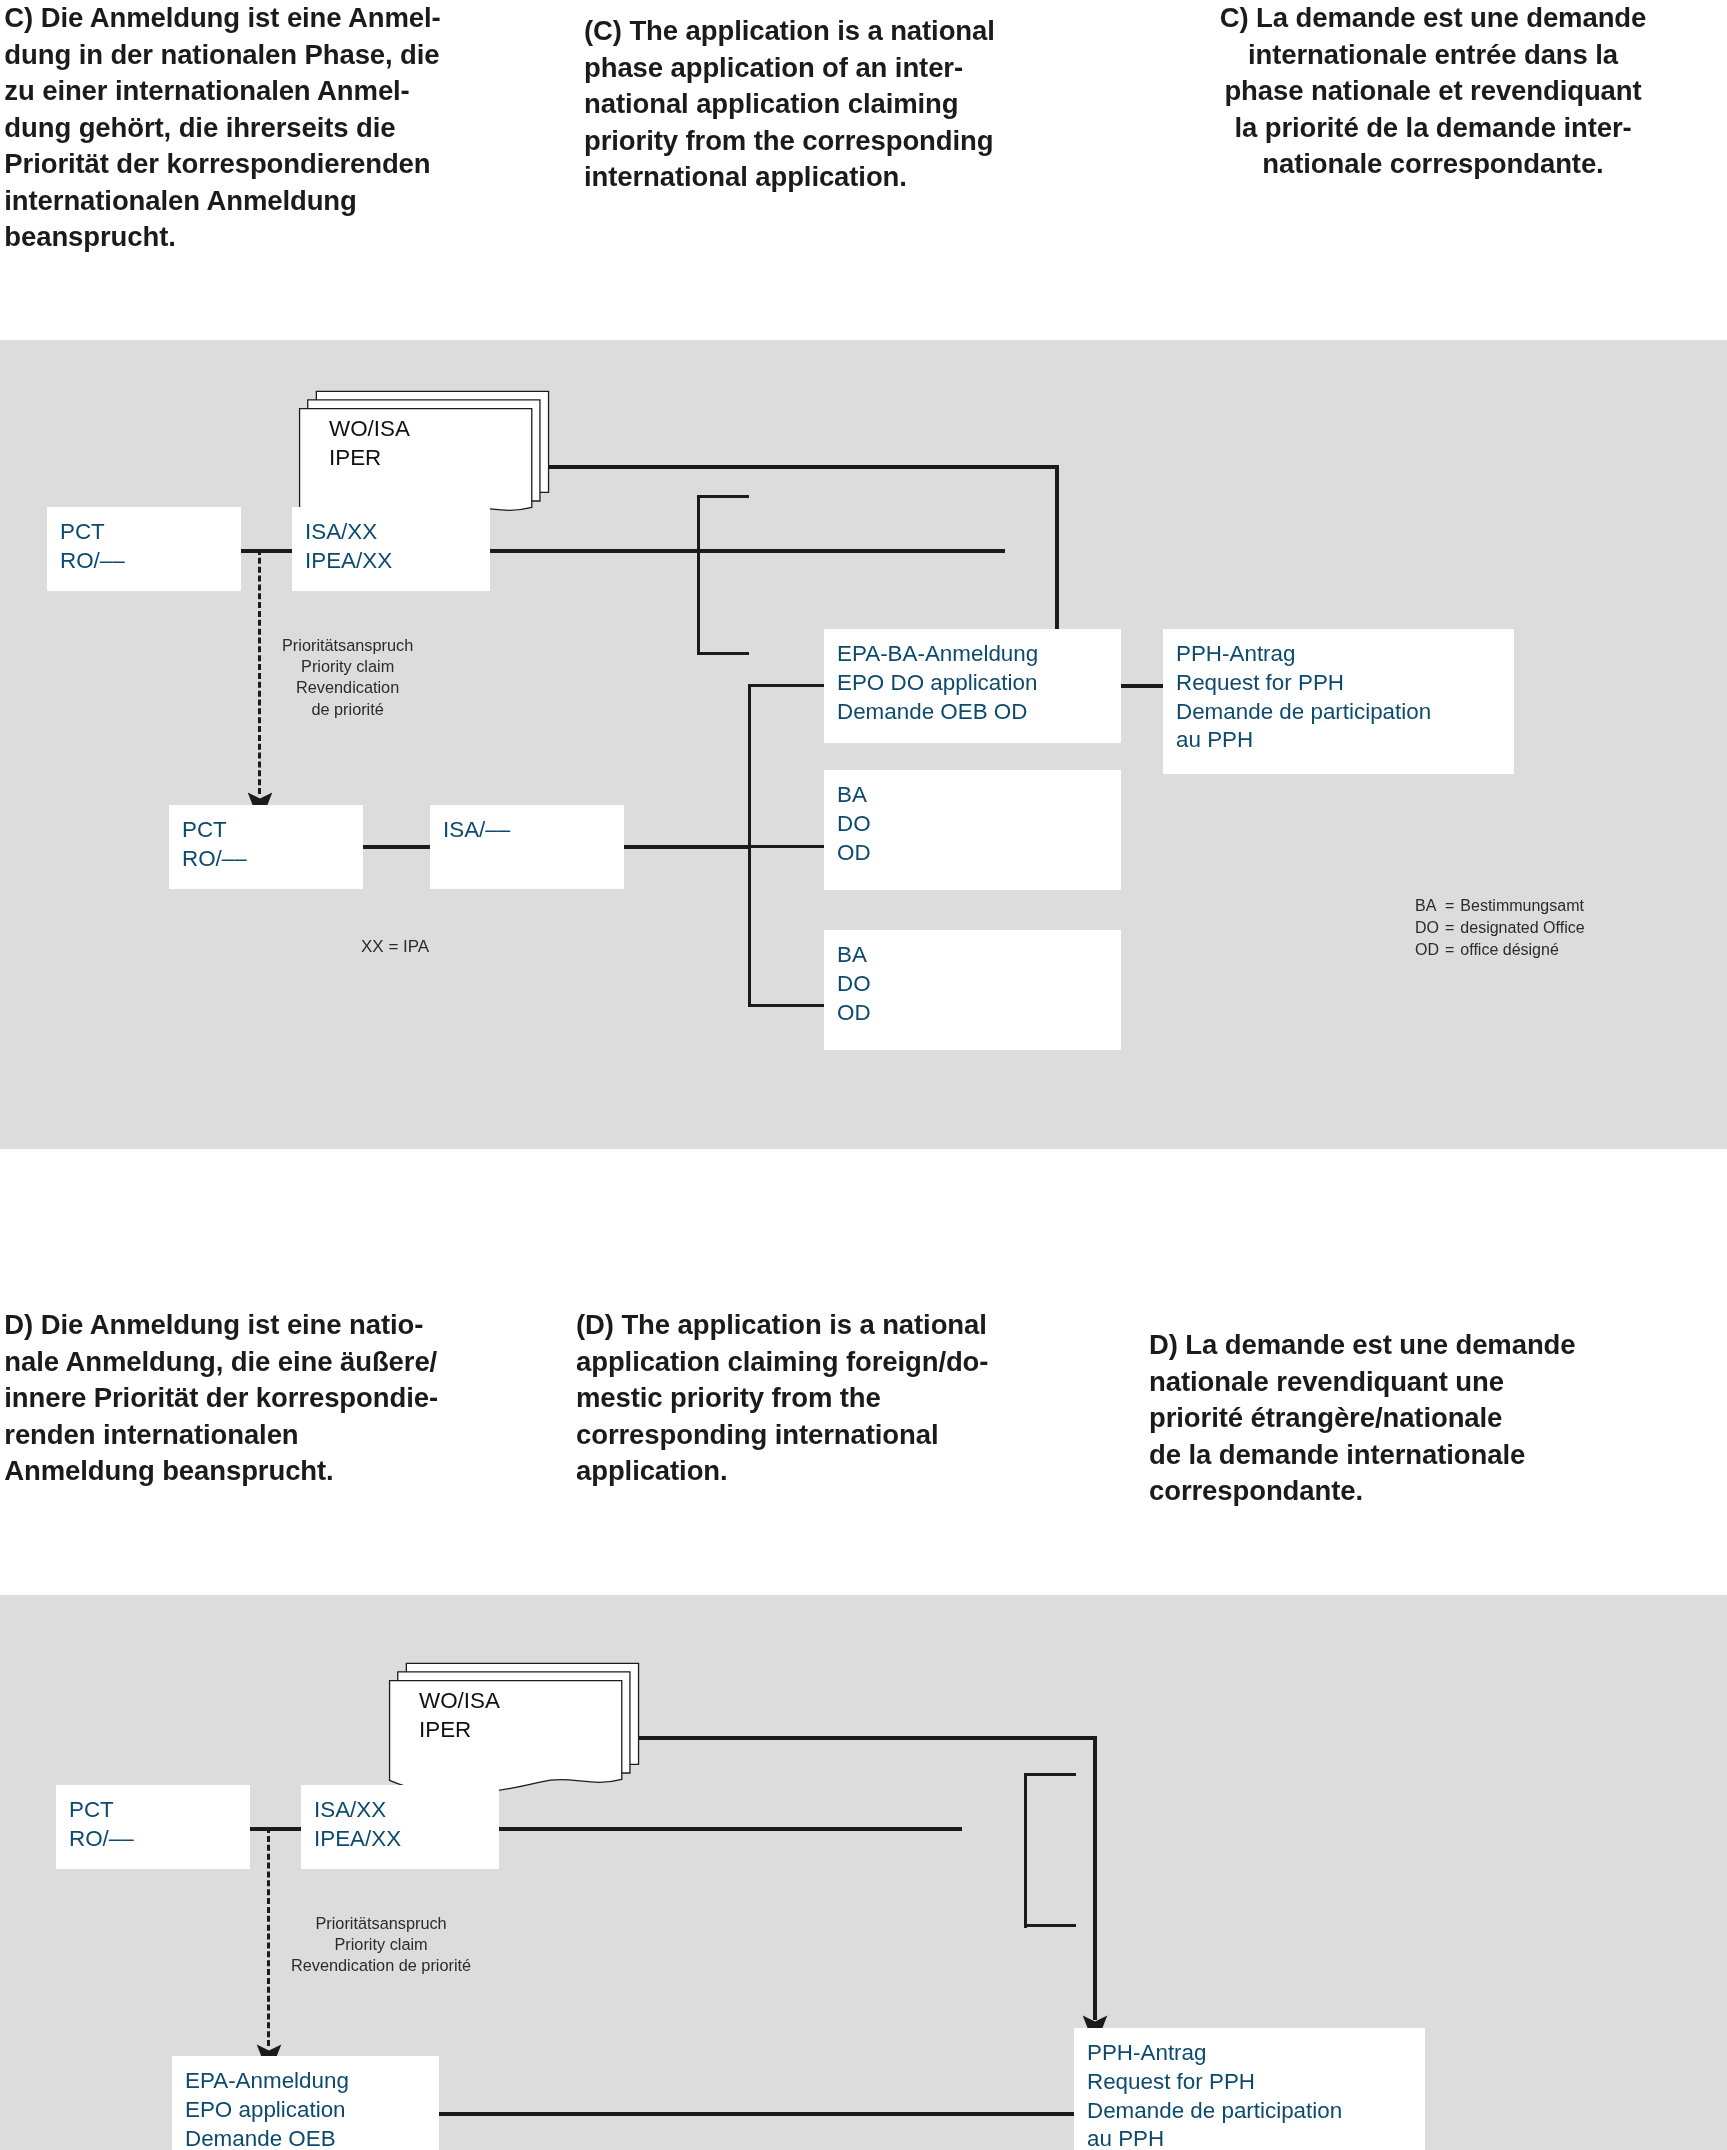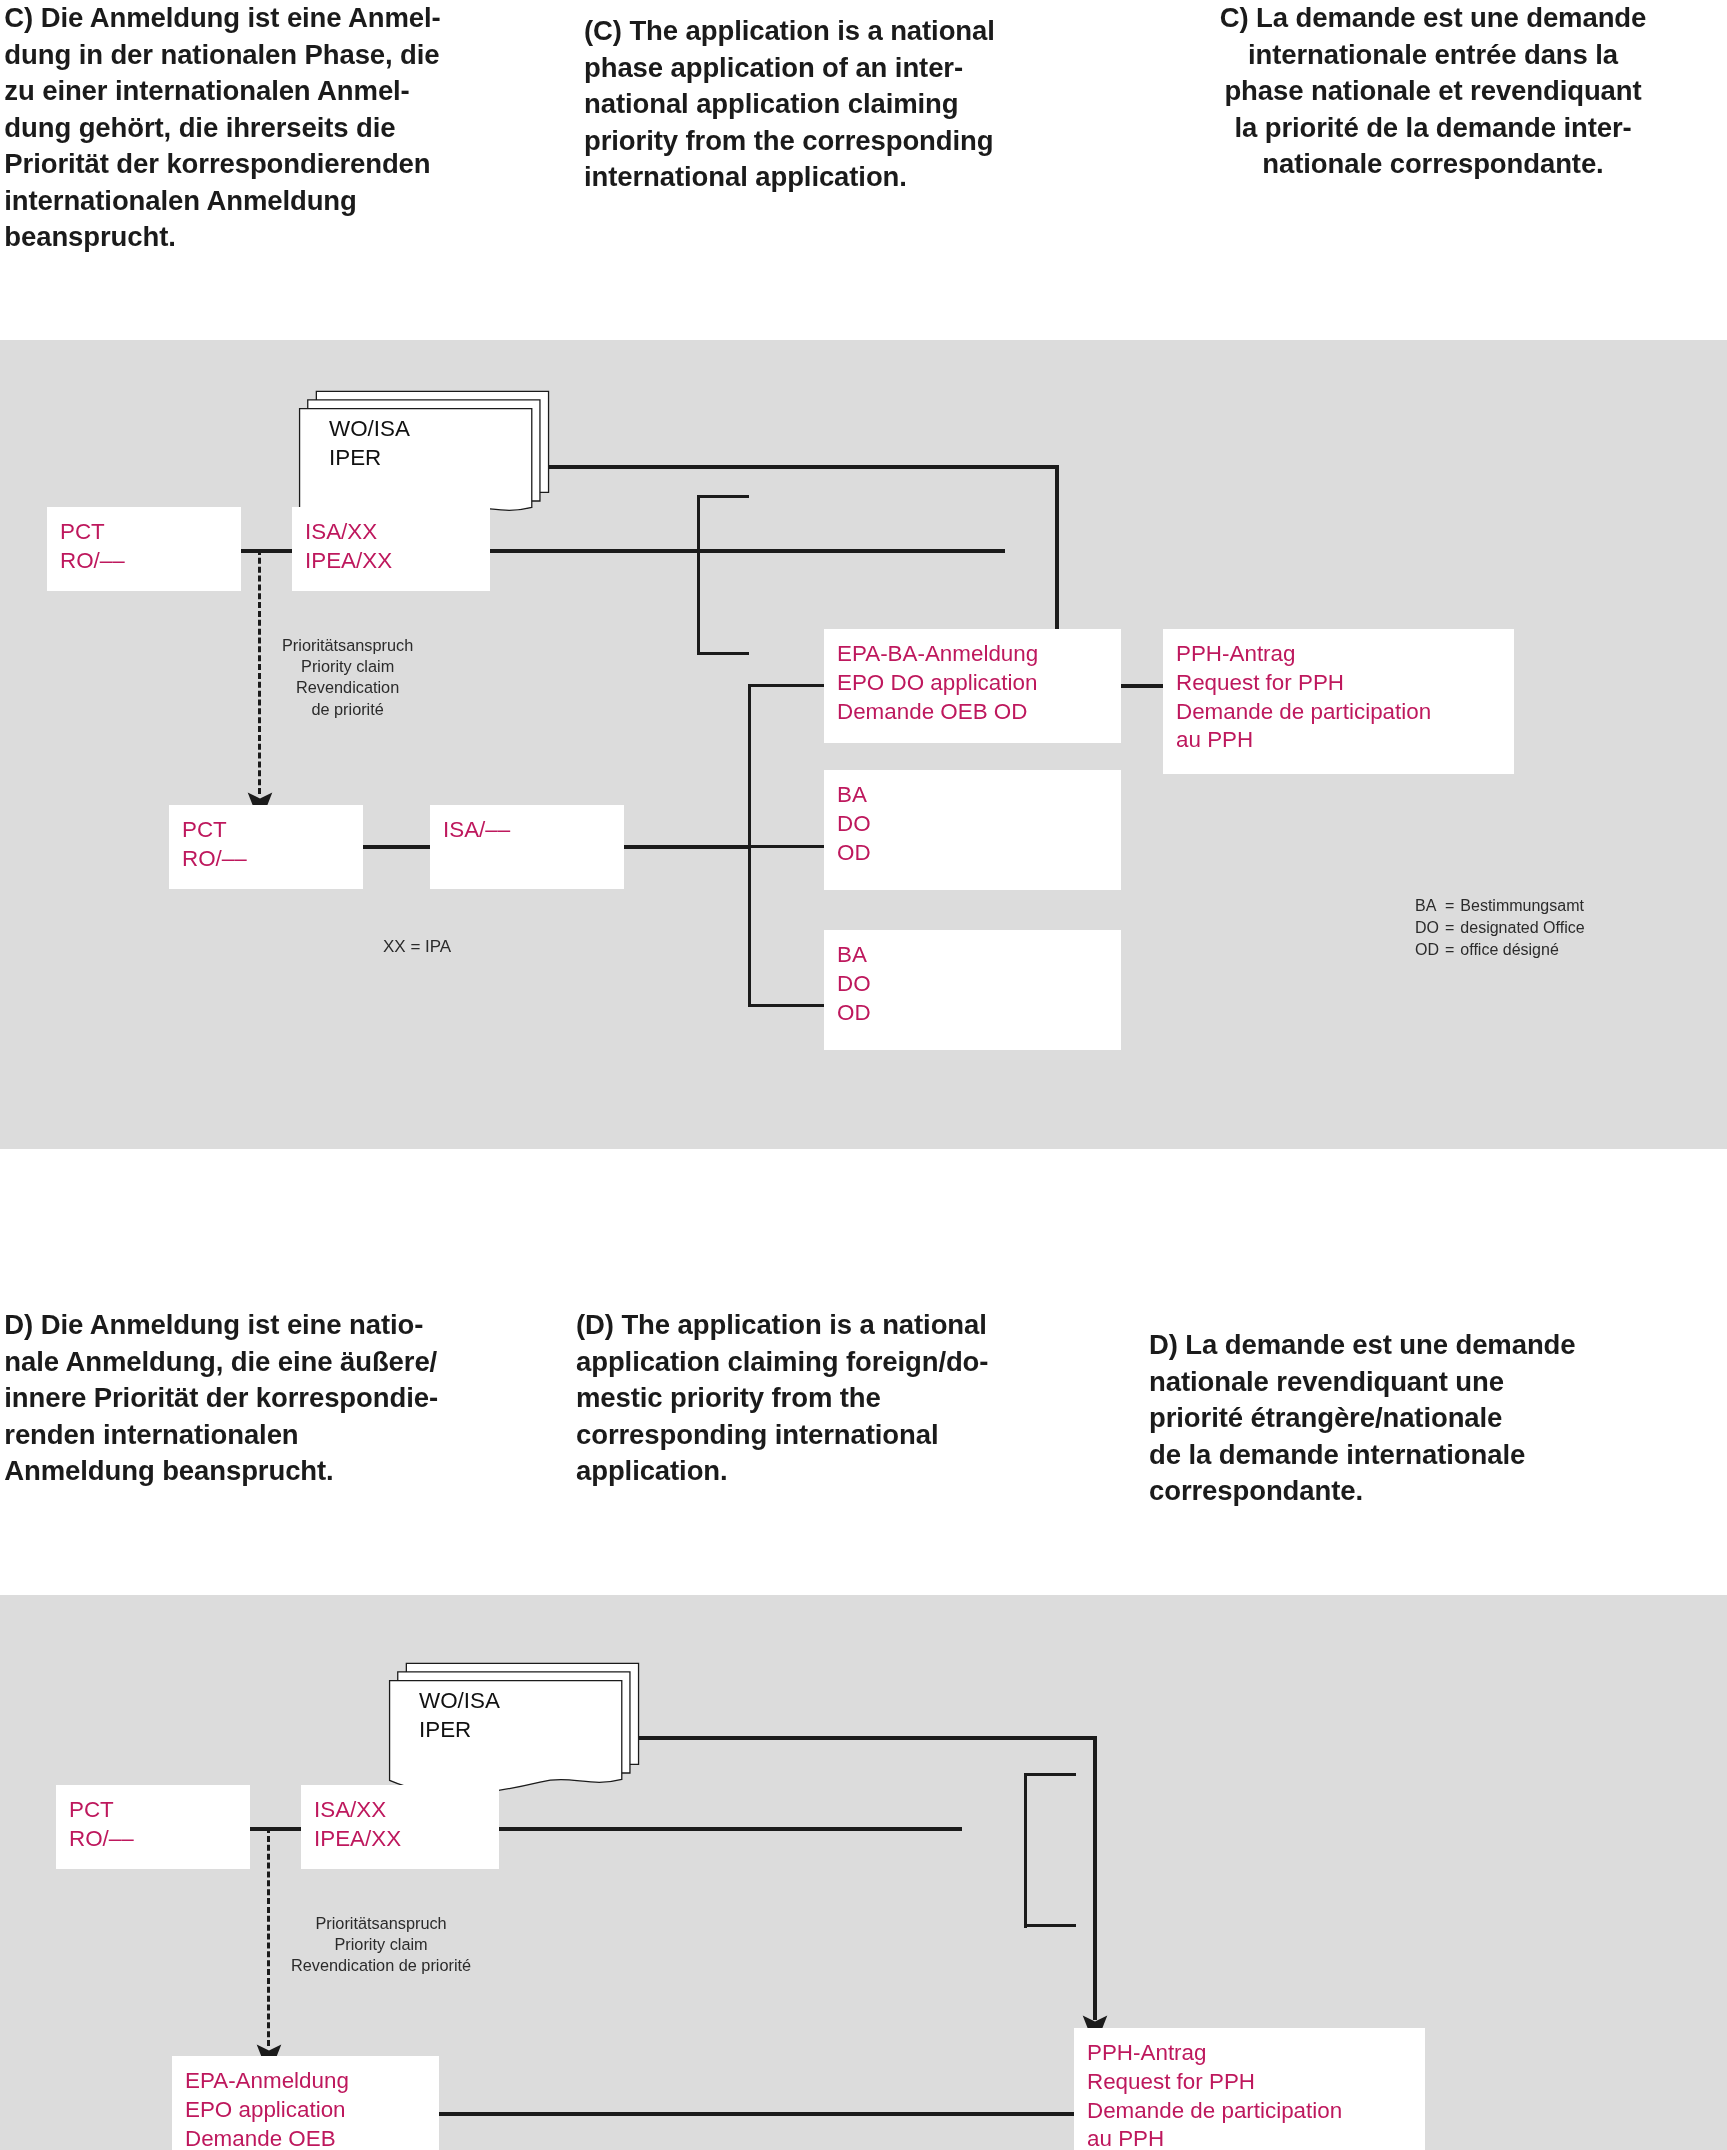--- a/index.html
+++ b/index.html
@@ -35,21 +35,21 @@
   }
   #panel-c{top:340px;height:809px;}
   #panel-d{top:1595px;height:706px;}
 
   .dg{position:absolute;left:0;top:0;width:1728px;height:100%;}
 
   
   .node{
     position:absolute;
     background:#ffffff;
-    color:#be185d;
+    color:#0c4a6e;
     font-family:"Liberation Sans",sans-serif;
     font-weight:400;
     font-size:22.4px;
     line-height:1.28;
     box-sizing:border-box;
     padding:11.2px 13px 8.6px 13px;
     white-space:pre-line;
     z-index:6;
   }
 
@@ -189,21 +189,21 @@
 DO
 OD</div>
 
     <div class="ln-h" style="left:1117px;top:344px;width:47px;"></div>
 
     <div class="node" style="left:1163px;top:289px;width:351px;height:145px;">PPH-Antrag
 Request for PPH
 Demande de participation
 au PPH</div>
 
-    <div class="note note-lg" style="left:361px;top:596px;margin-left:22px;">XX = IPA</div>
+    <div class="note note-lg" style="left:361px;top:596px;">XX = IPA</div>
 
     <div class="legend" style="left:1415px;top:555px;">
       <table>
         <tbody>
             <tr>
           <td class="k">BA</td>
           <td class="e">=</td>
           <td class="v">Bestimmungsamt</td>
         </tr>
         <tr>

